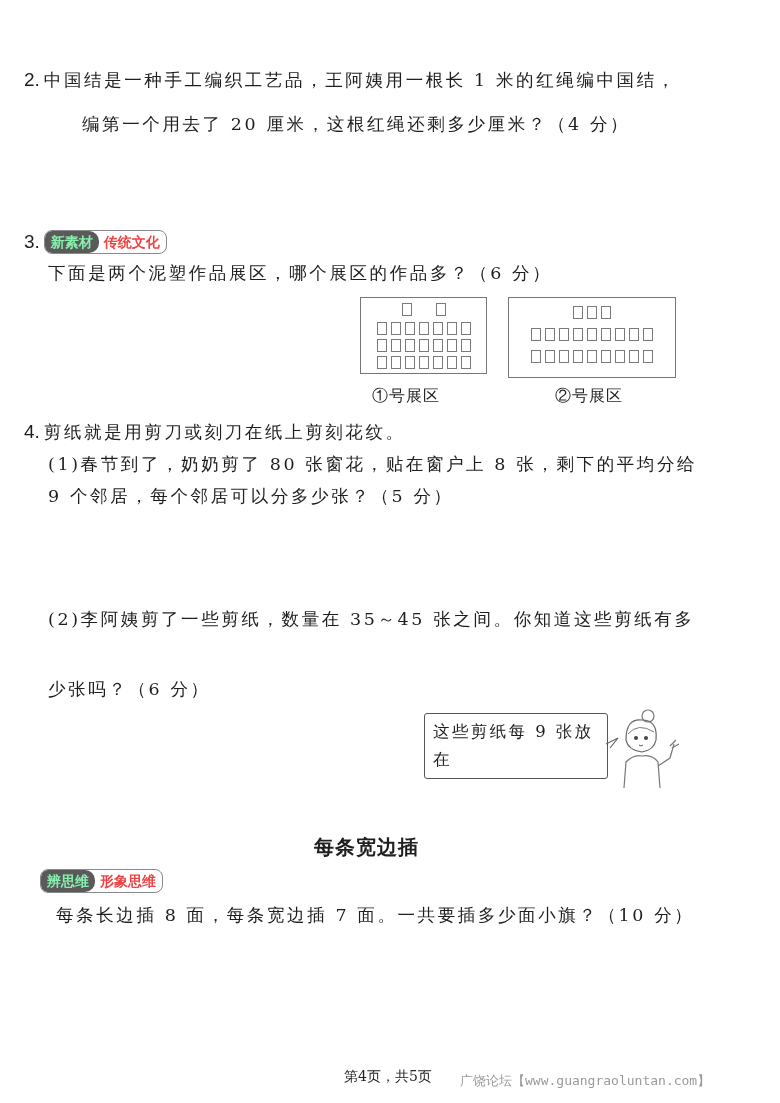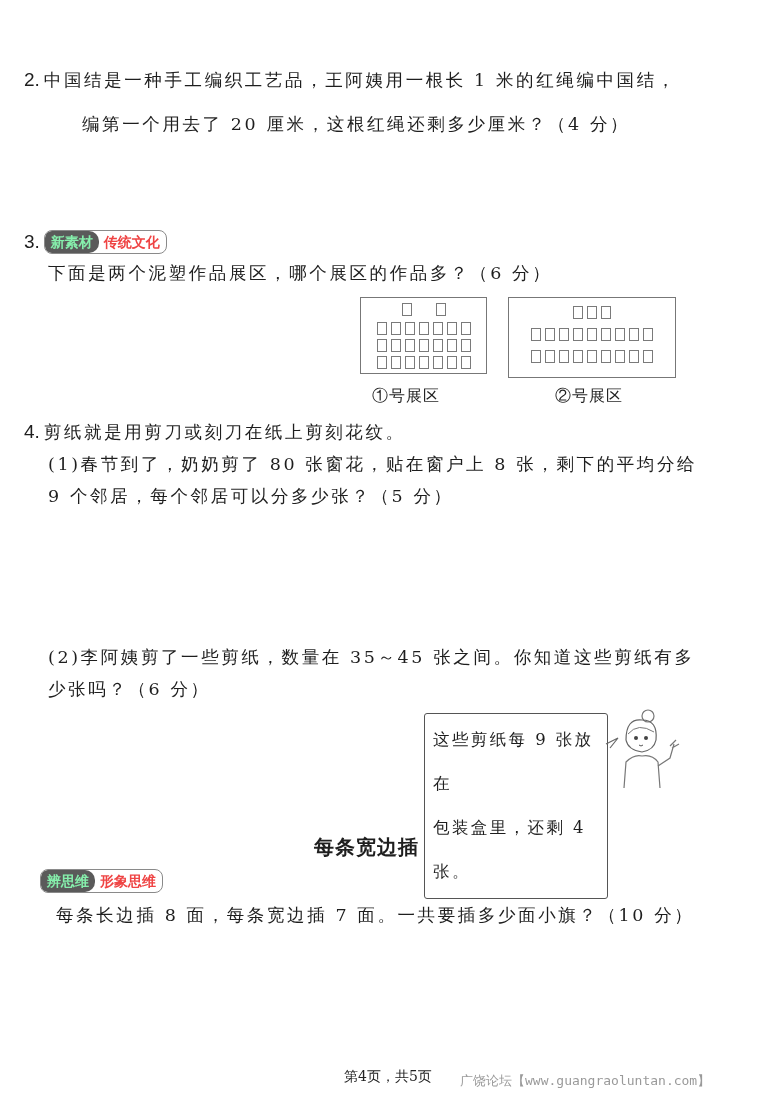--- a/index.html
+++ b/index.html
@@ -11,21 +11,21 @@
   .tag-pill { display: inline-flex; align-items: center; vertical-align: middle; border: 1.5px solid #8a8a8a; border-radius: 8px;
               height: 22px; overflow: hidden; margin-right: 4px; position: relative; top: -2px; letter-spacing: 0; }
   .tag-dark { background: #5a5a5a; color: #86efac; font-family: "DejaVu Sans", sans-serif; font-weight: bold; font-size: 14px;
               padding: 0 6px; height: 100%; display: flex; align-items: center; border-radius: 6px 10px 10px 6px; }
   .tag-light { color: #ef4444; font-family: "DejaVu Sans", sans-serif; font-size: 14px; font-weight: bold; padding: 0 6px 0 5px; }
   .exhibit { position: absolute; border: 1.5px solid #777; background: #fff; }
   .exhibit .row { position: absolute; left: 0; right: 0; display: flex; justify-content: center; gap: 4px; }
   .seat { width: 10px; height: 13px; border: 1.4px solid #7a7a7a; box-sizing: border-box; }
   .caption { position: absolute; font-size: 16px; letter-spacing: 1px; white-space: nowrap; }
   .bubble { position: absolute; border: 1.5px solid #555; border-radius: 3px; background: #fff; padding: 4px 8px;
-            font-size: 16.5px; letter-spacing: 2.4px; line-height: 44px; }
+            font-size: 16.5px; letter-spacing: 2.4px; line-height: 28px; }
   .section-title { position: absolute; font-family: "DejaVu Sans", sans-serif; font-weight: bold; font-size: 20px; letter-spacing: 1px; }
   .footer { position: absolute; font-size: 14px; color: #222; }
   .watermark { position: absolute; font-size: 13px; color: #9a9a9a; font-family: "DejaVu Sans Mono", monospace; letter-spacing: 0; }
 </style>
 </head>
 <body>
 
 <div class="line" style="left:24px; top:69px;">
   <span class="qnum">2.</span><span>中国结是一种手工编织工艺品，王阿姨用一根长 1 米的红绳编中国结，</span>
 </div>
@@ -104,26 +104,25 @@
   </div>
 </div>
 <div class="caption" style="left:555px; top:386px;">②号展区</div>
 
 <div class="line" style="left:24px; top:421px;">
   <span class="qnum">4.</span><span>剪纸就是用剪刀或刻刀在纸上剪刻花纹。</span>
 </div>
 <div class="line" style="left:48px; top:453px;">(1)春节到了，奶奶剪了 80 张窗花，贴在窗户上 8 张，剩下的平均分给</div>
 <div class="line" style="left:48px; top:485px;">9 个邻居，每个邻居可以分多少张？（5 分）</div>
 
-<div class="line" style="left:48px; top:646px;">(2)李阿姨剪了一些剪纸，数量在 35～45 张之间。你知道这些剪纸有多</div>
+<div class="line" style="left:48px; top:608px;">(2)李阿姨剪了一些剪纸，数量在 35～45 张之间。你知道这些剪纸有多</div>
 <div class="line" style="left:48px; top:678px;">少张吗？（6 分）</div>
 
 <div class="bubble" style="left:424px; top:713px; width:166px;">
   <div>这些剪纸每 9 张放在</div>
-  <div>包装盒里，还剩 4 张。</div>
 </div>
 <svg class="abs" style="left:604px; top:704px;" width="80" height="84" viewBox="0 0 80 84">
   <path d="M2 40 L14 34 L6 44" fill="none" stroke="#666" stroke-width="1.2"></path>
   <circle cx="44" cy="12" r="6" fill="none" stroke="#777" stroke-width="1.2"></circle>
   <path d="M22 36 Q22 14 38 16 Q54 16 52 36 Q50 46 38 48 Q24 46 22 36 Z" fill="none" stroke="#666" stroke-width="1.2"></path>
   <path d="M24 30 Q34 18 50 28" fill="none" stroke="#777" stroke-width="1"></path>
   <circle cx="32" cy="34" r="2" fill="#444"></circle>
     <circle cx="42" cy="34" r="2" fill="#444"></circle>
   <path d="M35 41 Q37 43 39 41" fill="none" stroke="#555" stroke-width="1"></path>
   <path d="M20 84 L22 58 Q30 50 38 52 Q48 50 54 58 L56 84" fill="none" stroke="#777" stroke-width="1.2"></path>

